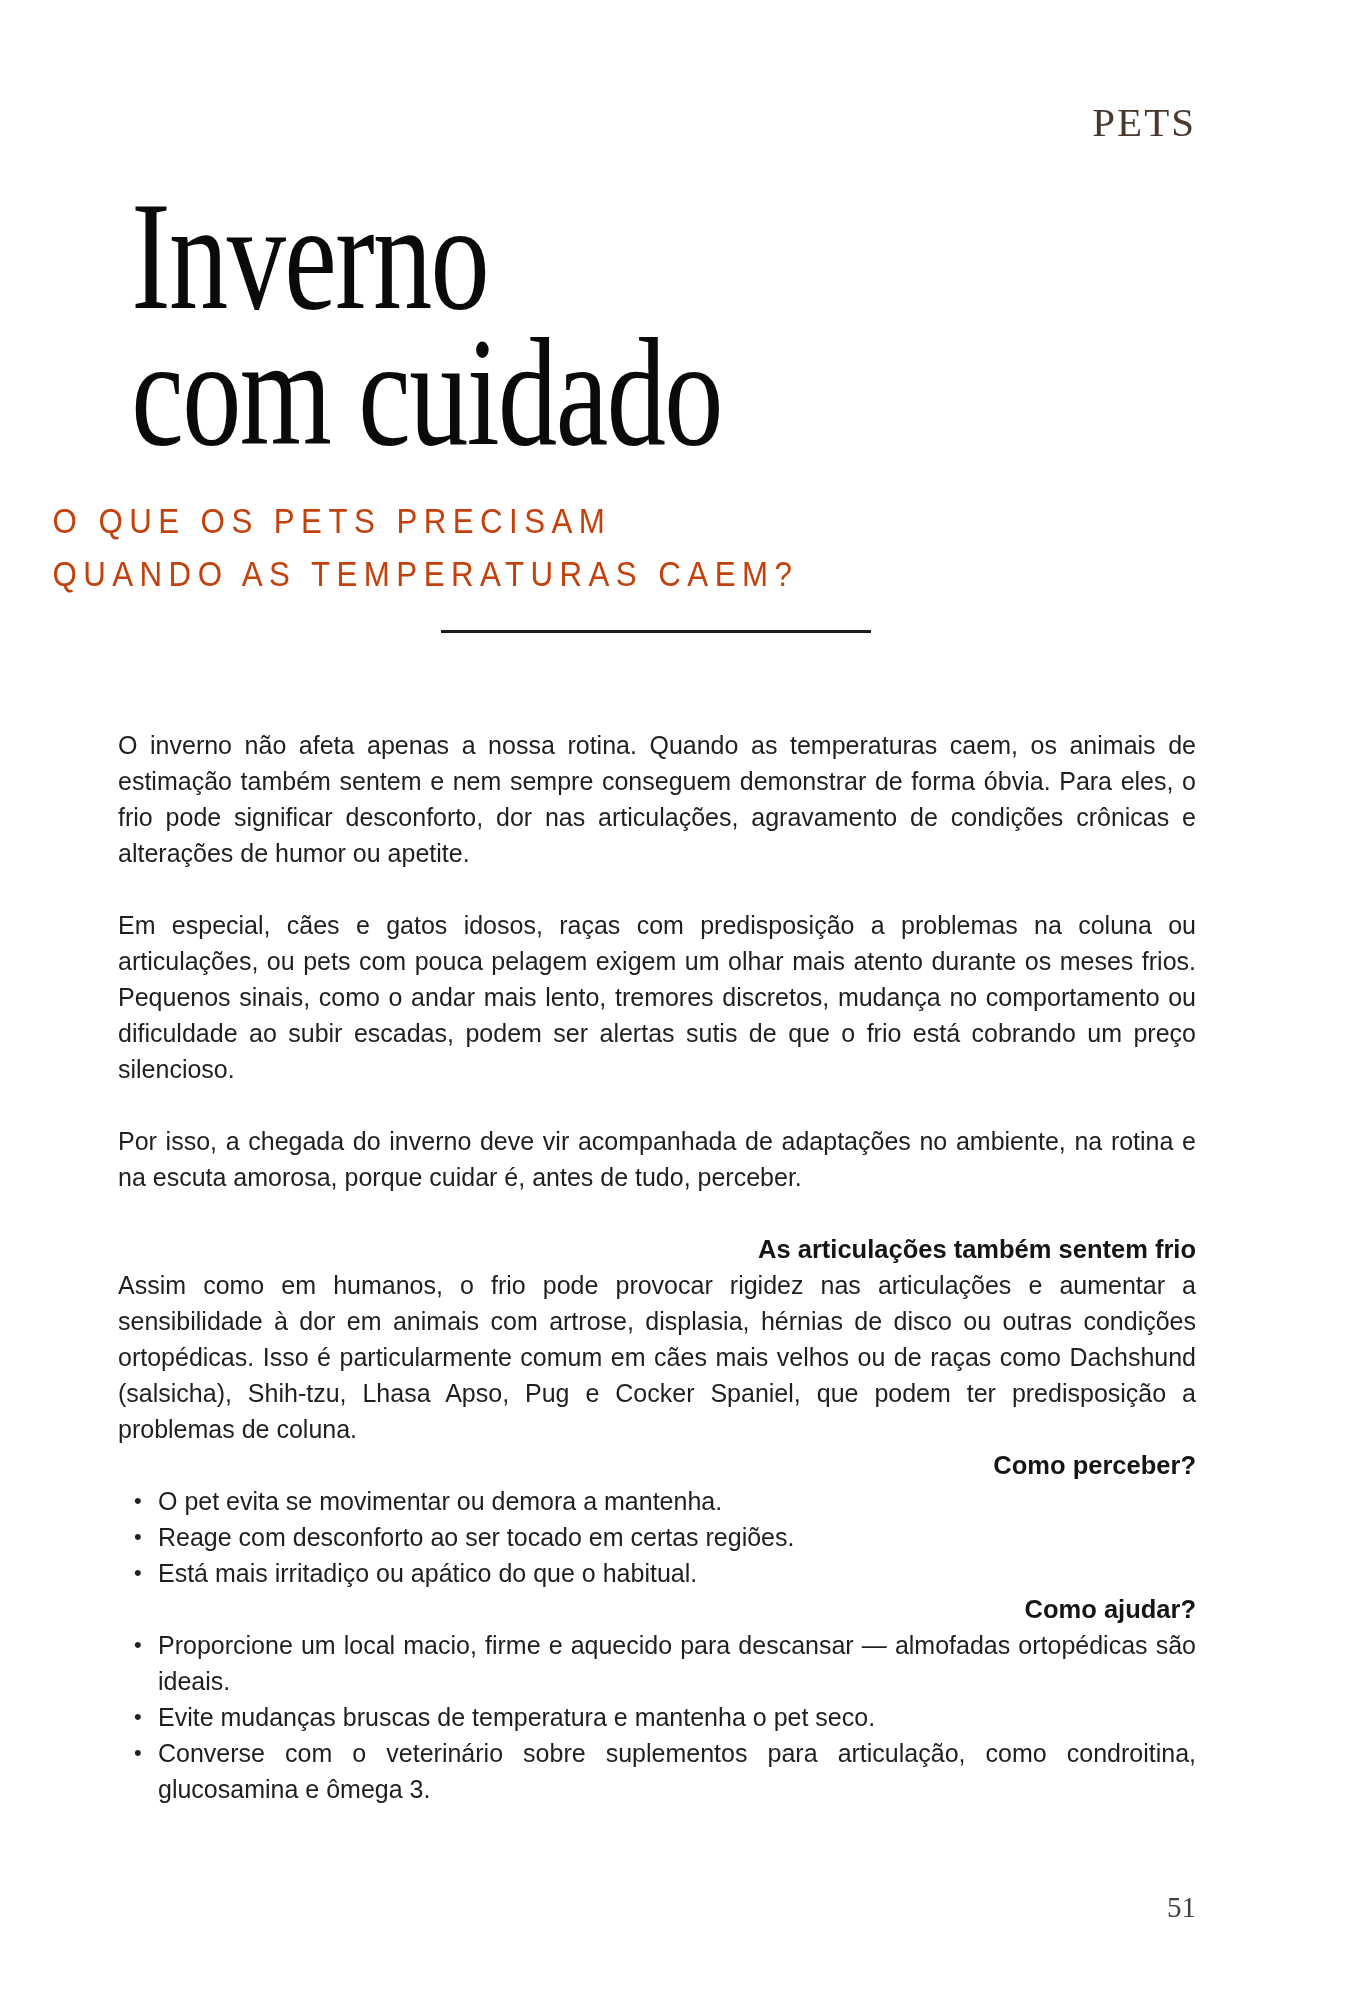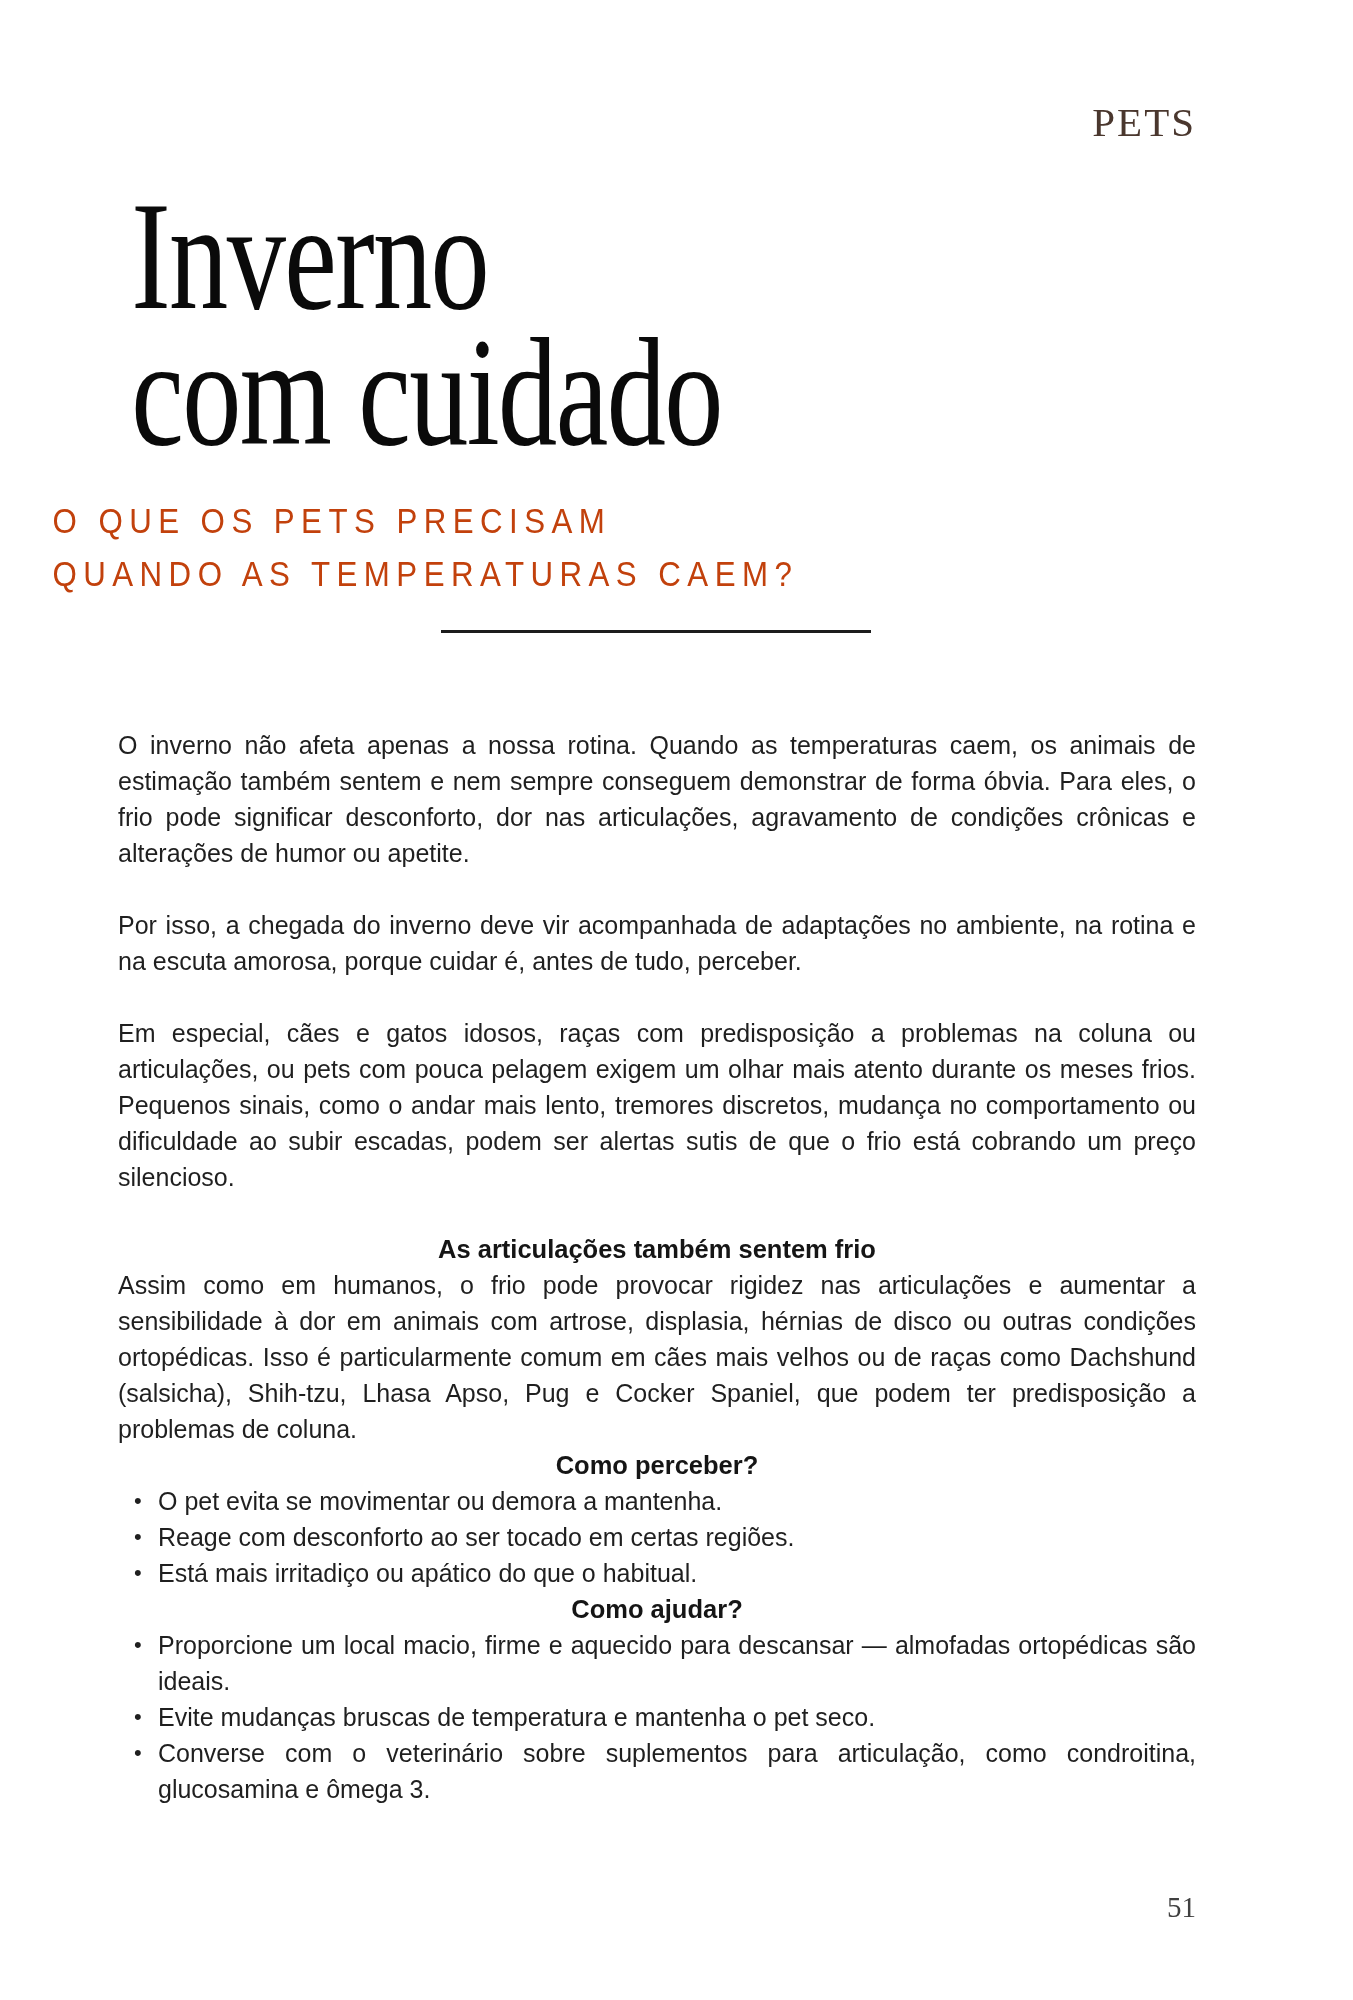--- a/index.html
+++ b/index.html
@@ -75,21 +75,21 @@
     color: #1f1f1f;
   }
   .article p { margin: 0 0 36px 0; }
   .article p.tight { margin: 0; }
   .section-heading {
     margin: 0;
     font-size: 25.5px;
     line-height: 36px;
     font-weight: bold;
     color: #151515;
-    text-align: center;
+    text-align: right;
   }
   .bullet-list {
     list-style: none;
     margin: 0;
     padding: 0;
   }
   .bullet-list li {
     position: relative;
     padding-left: 40px;
     margin: 0;
@@ -125,22 +125,22 @@
     </h1>
     <div class="subtitle">
       <span>O QUE OS PETS PRECISAM</span>
       <span>QUANDO AS TEMPERATURAS CAEM?</span>
     </div>
     <div class="divider"></div>
   </header>
 
   <main class="article">
     <p>O inverno não afeta apenas a nossa rotina. Quando as temperaturas caem, os animais de estimação também sentem e nem sempre conseguem demonstrar de forma óbvia. Para eles, o frio pode significar desconforto, dor nas articulações, agravamento de condições crônicas e alterações de humor ou apetite.</p>
+    <p>Em especial, cães e gatos idosos, raças com predisposição a problemas na coluna ou articulações, ou pets com pouca pelagem exigem um olhar mais atento durante os meses frios. Pequenos sinais, como o andar mais lento, tremores discretos, mudança no comportamento ou dificuldade ao subir escadas, podem ser alertas sutis de que o frio está cobrando um preço silencioso.</p>
     <p>Por isso, a chegada do inverno deve vir acompanhada de adaptações no ambiente, na rotina e na escuta amorosa, porque cuidar é, antes de tudo, perceber.</p>
-    <p>Em especial, cães e gatos idosos, raças com predisposição a problemas na coluna ou articulações, ou pets com pouca pelagem exigem um olhar mais atento durante os meses frios. Pequenos sinais, como o andar mais lento, tremores discretos, mudança no comportamento ou dificuldade ao subir escadas, podem ser alertas sutis de que o frio está cobrando um preço silencioso.</p>
 
     <h2 class="section-heading">As articulações também sentem frio</h2>
     <p class="tight">Assim como em humanos, o frio pode provocar rigidez nas articulações e aumentar a sensibilidade à dor em animais com artrose, displasia, hérnias de disco ou outras condições ortopédicas. Isso é particularmente comum em cães mais velhos ou de raças como Dachshund (salsicha), Shih-tzu, Lhasa Apso, Pug e Cocker Spaniel, que podem ter predisposição a problemas de coluna.</p>
 
     <h2 class="section-heading">Como perceber?</h2>
     <ul class="bullet-list">
       <li>
         <span class="bullet-marker">•</span>
         <span>O pet evita se movimentar ou demora a mantenha.</span>
       </li>

